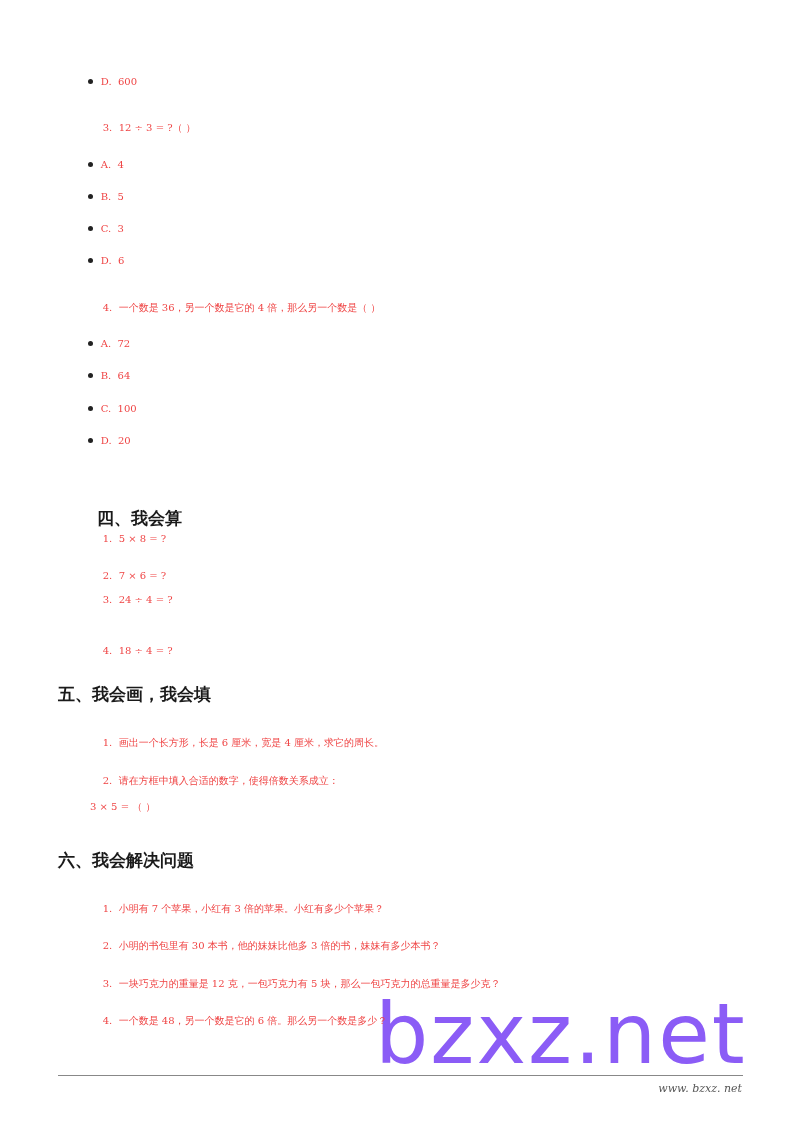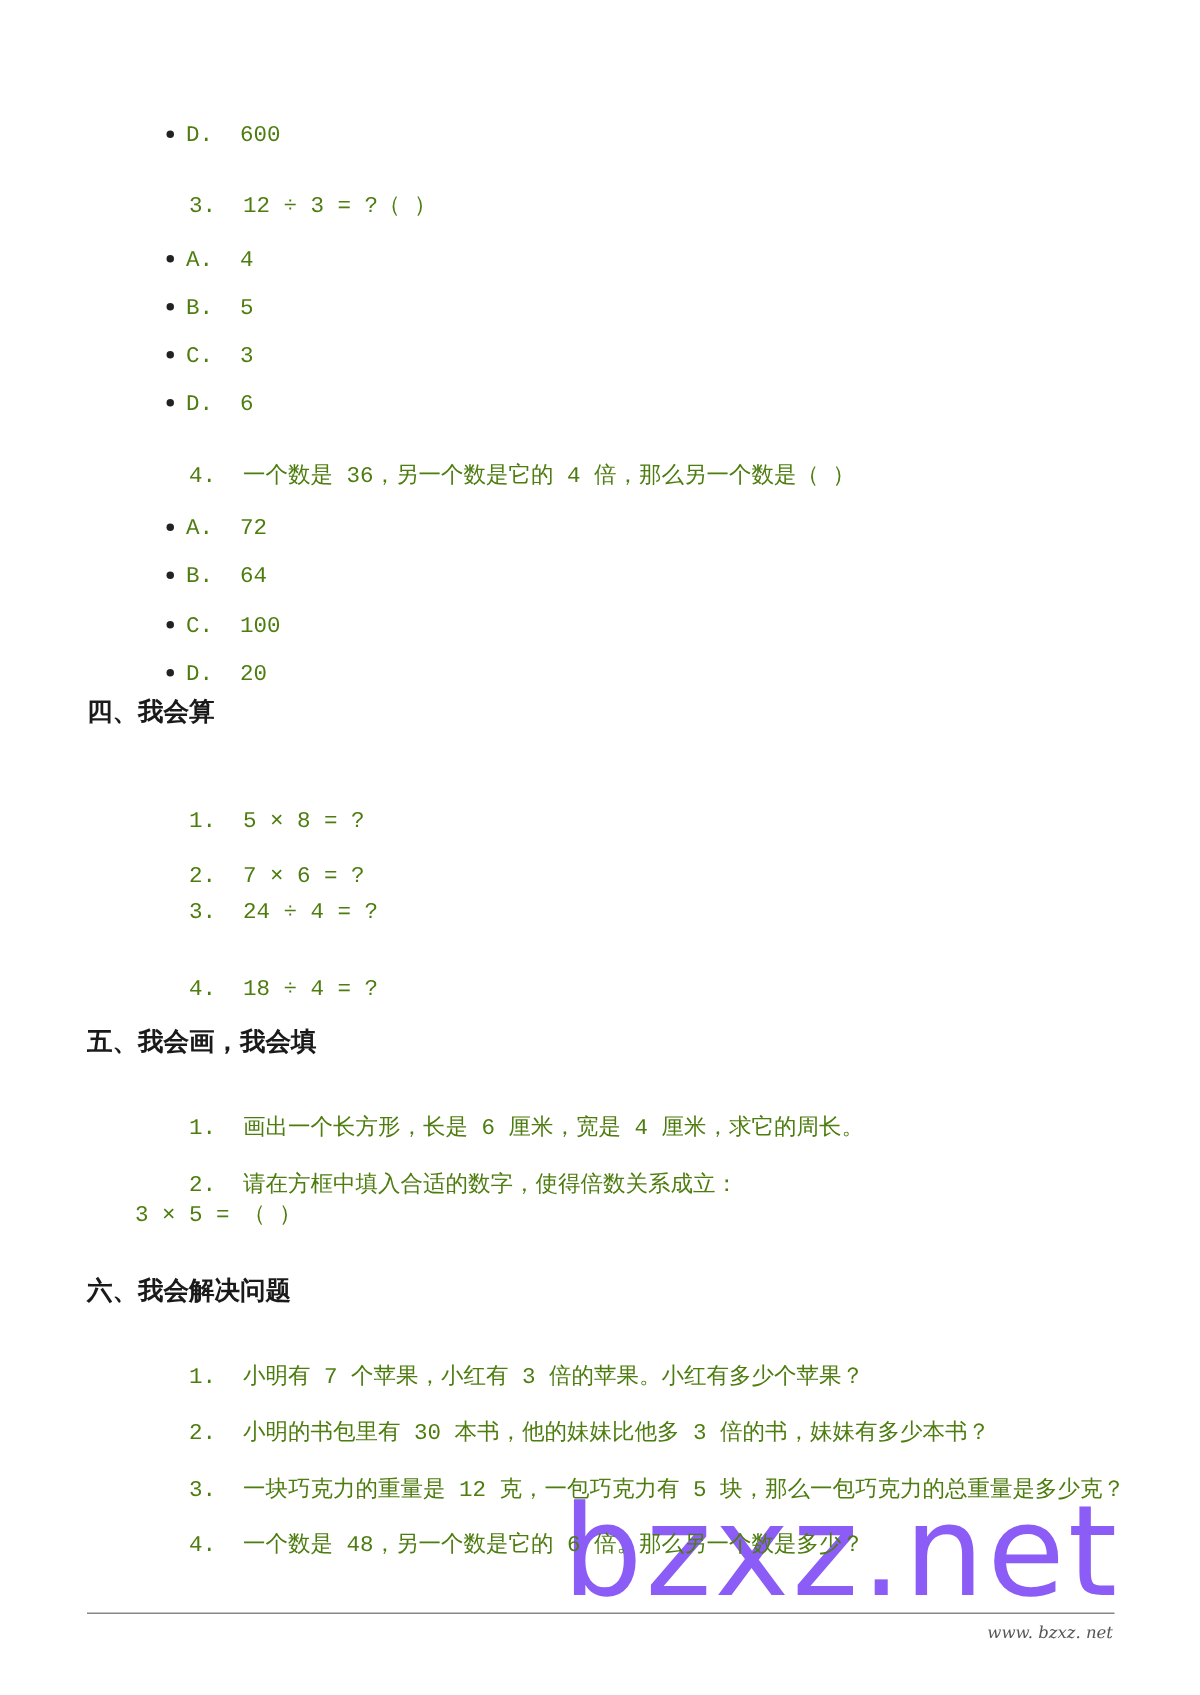--- a/index.html
+++ b/index.html
@@ -1,18 +1,18 @@
 <!DOCTYPE html>
 <html><head>
   <meta charset="utf-8">
   <style>
     html, body { margin: 0; padding: 0; background: #ffffff; }
     body { width: 800px; height: 1130px; position: relative; overflow: hidden;
            font-family: "DejaVu Serif", "Liberation Serif", serif; color: #333; }
-    .line { position: absolute; font-size: 15px; white-space: pre; color: #4d7c0f; font-family: Liberation Mono, monospace; }
+    .line { position: absolute; font-size: 10px; white-space: pre; color: #ef4444; }
     .opt { left: 75px; }
     .opt .dot { display: inline-block; width: 5px; height: 5px; border-radius: 50%;
                 background: #222; margin-right: 8px; vertical-align: middle; position: relative; top: -1px; }
     .q { left: 90px; }
     .h { position: absolute; left: 58px; font-size: 17px; font-weight: bold; color: #1a1a1a;
          font-family: "DejaVu Sans", "Liberation Sans", sans-serif; }
     .watermark { position: absolute; left: 375px; top: 985px; font-size: 84px; font-weight: normal;
                  color: #8b5cf6; font-family: "DejaVu Sans", "Liberation Sans", sans-serif;
                  letter-spacing: 2px; z-index: 0; }
     .content { position: relative; z-index: 1; }
@@ -56,21 +56,21 @@
   <div class="line opt" style="top:359px;text-align:center;">
     <span class="dot"></span><span>B.</span>  <span>64</span>
   </div>
   <div class="line opt" style="top:392px;">
     <span class="dot"></span><span>C.</span>  <span>100</span>
   </div>
   <div class="line opt" style="top:424px;">
     <span class="dot"></span><span>D.</span>  <span>20</span>
   </div>
 
-  <div class="h" style="top:463px;">四、我会算</div>
+  <div class="h" style="top:507px;margin-left:39px;">四、我会算</div>
   <div class="line q" style="top:522px;">
     <span>1.</span>  <span>5 × 8 = ?</span>
   </div>
   <div class="line q" style="top:559px;">
     <span>2.</span>  <span>7 × 6 = ?</span>
   </div>
   <div class="line q" style="top:583px;">
     <span>3.</span>  <span>24 ÷ 4 = ?</span>
   </div>
   <div class="line q" style="top:634px;">

